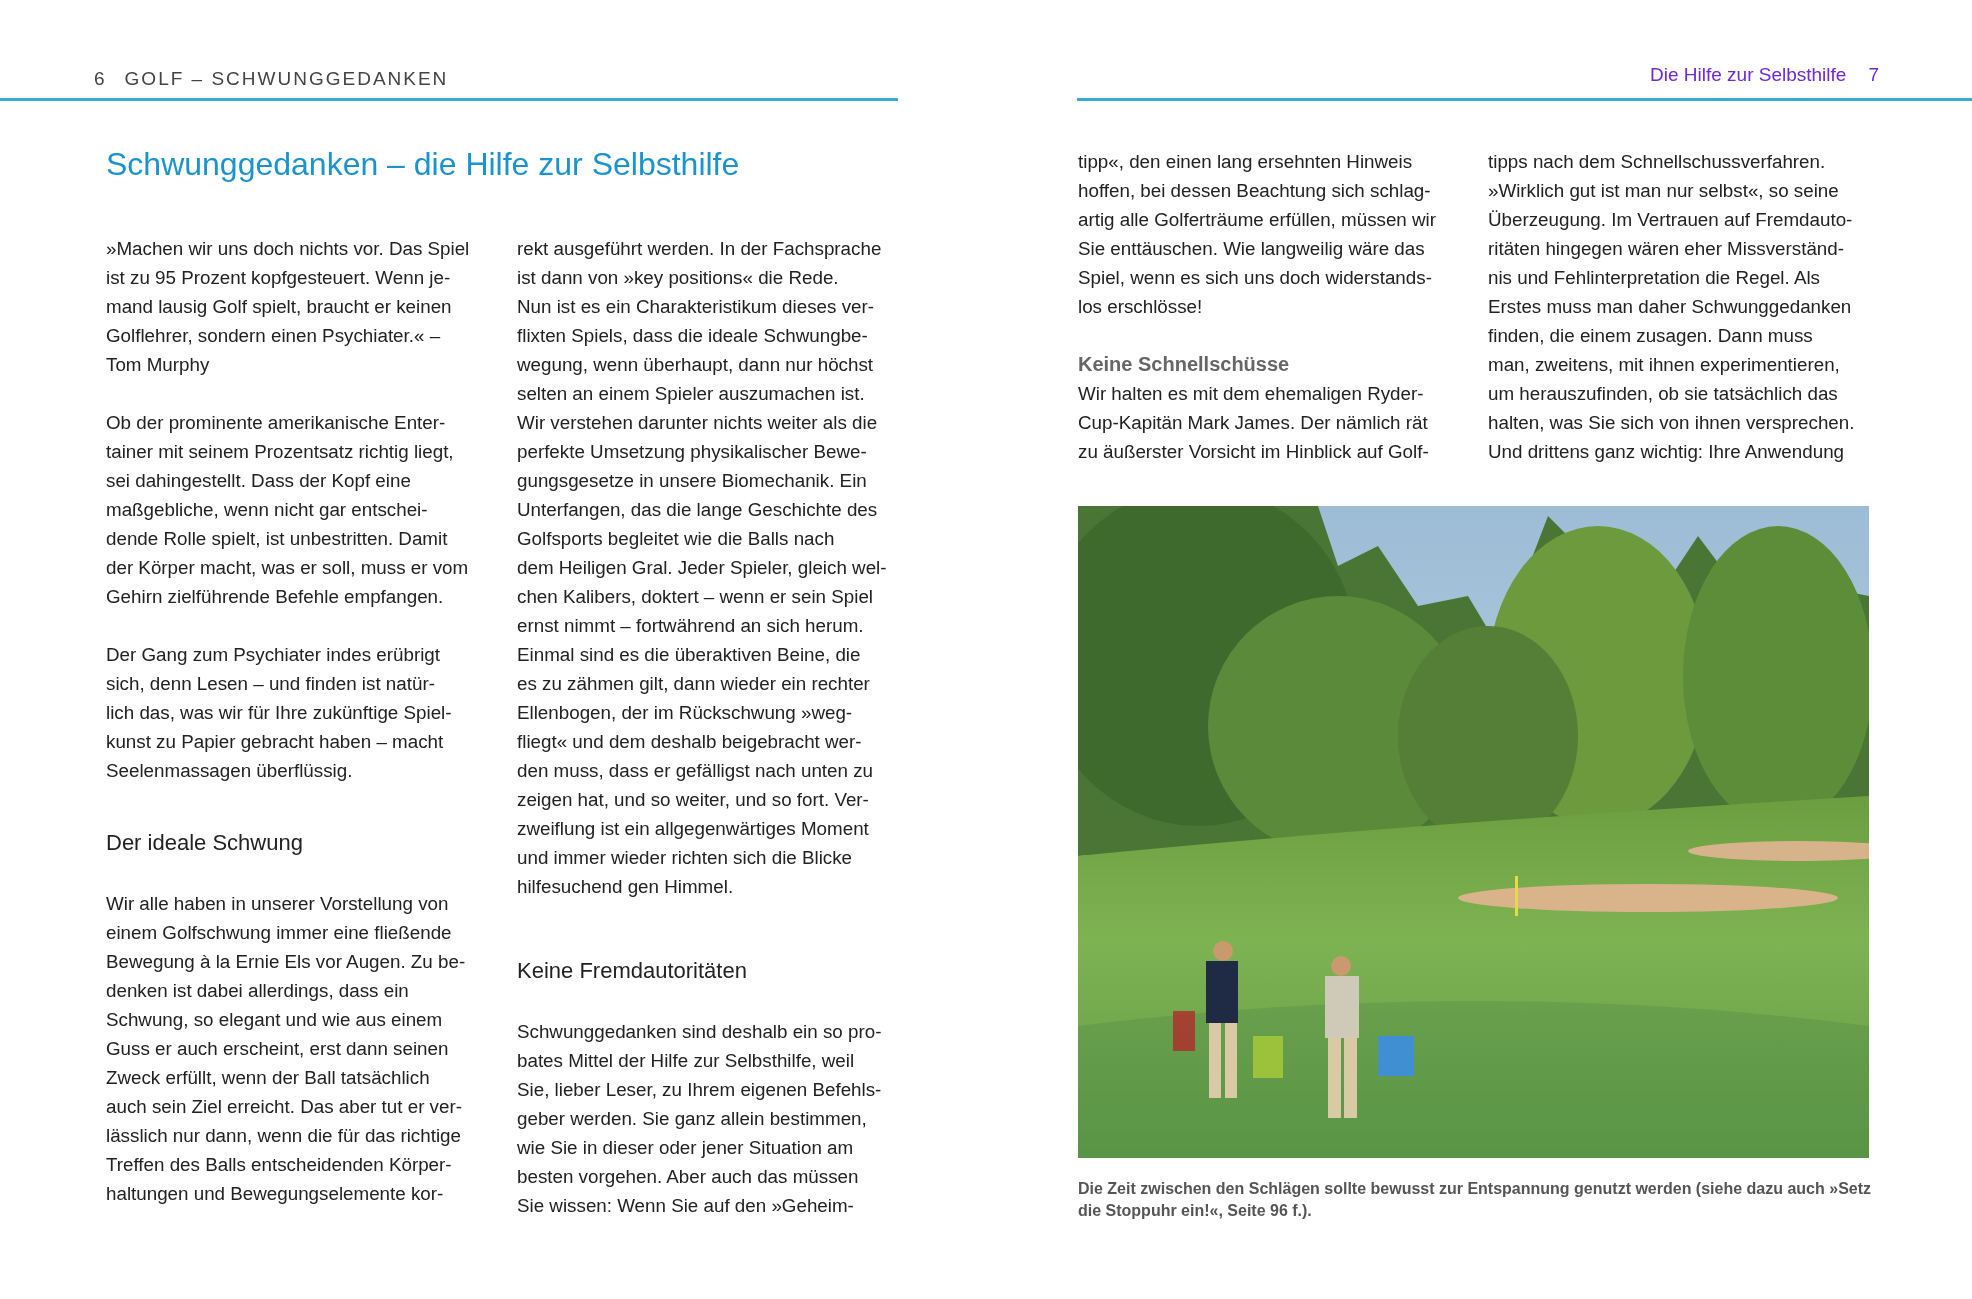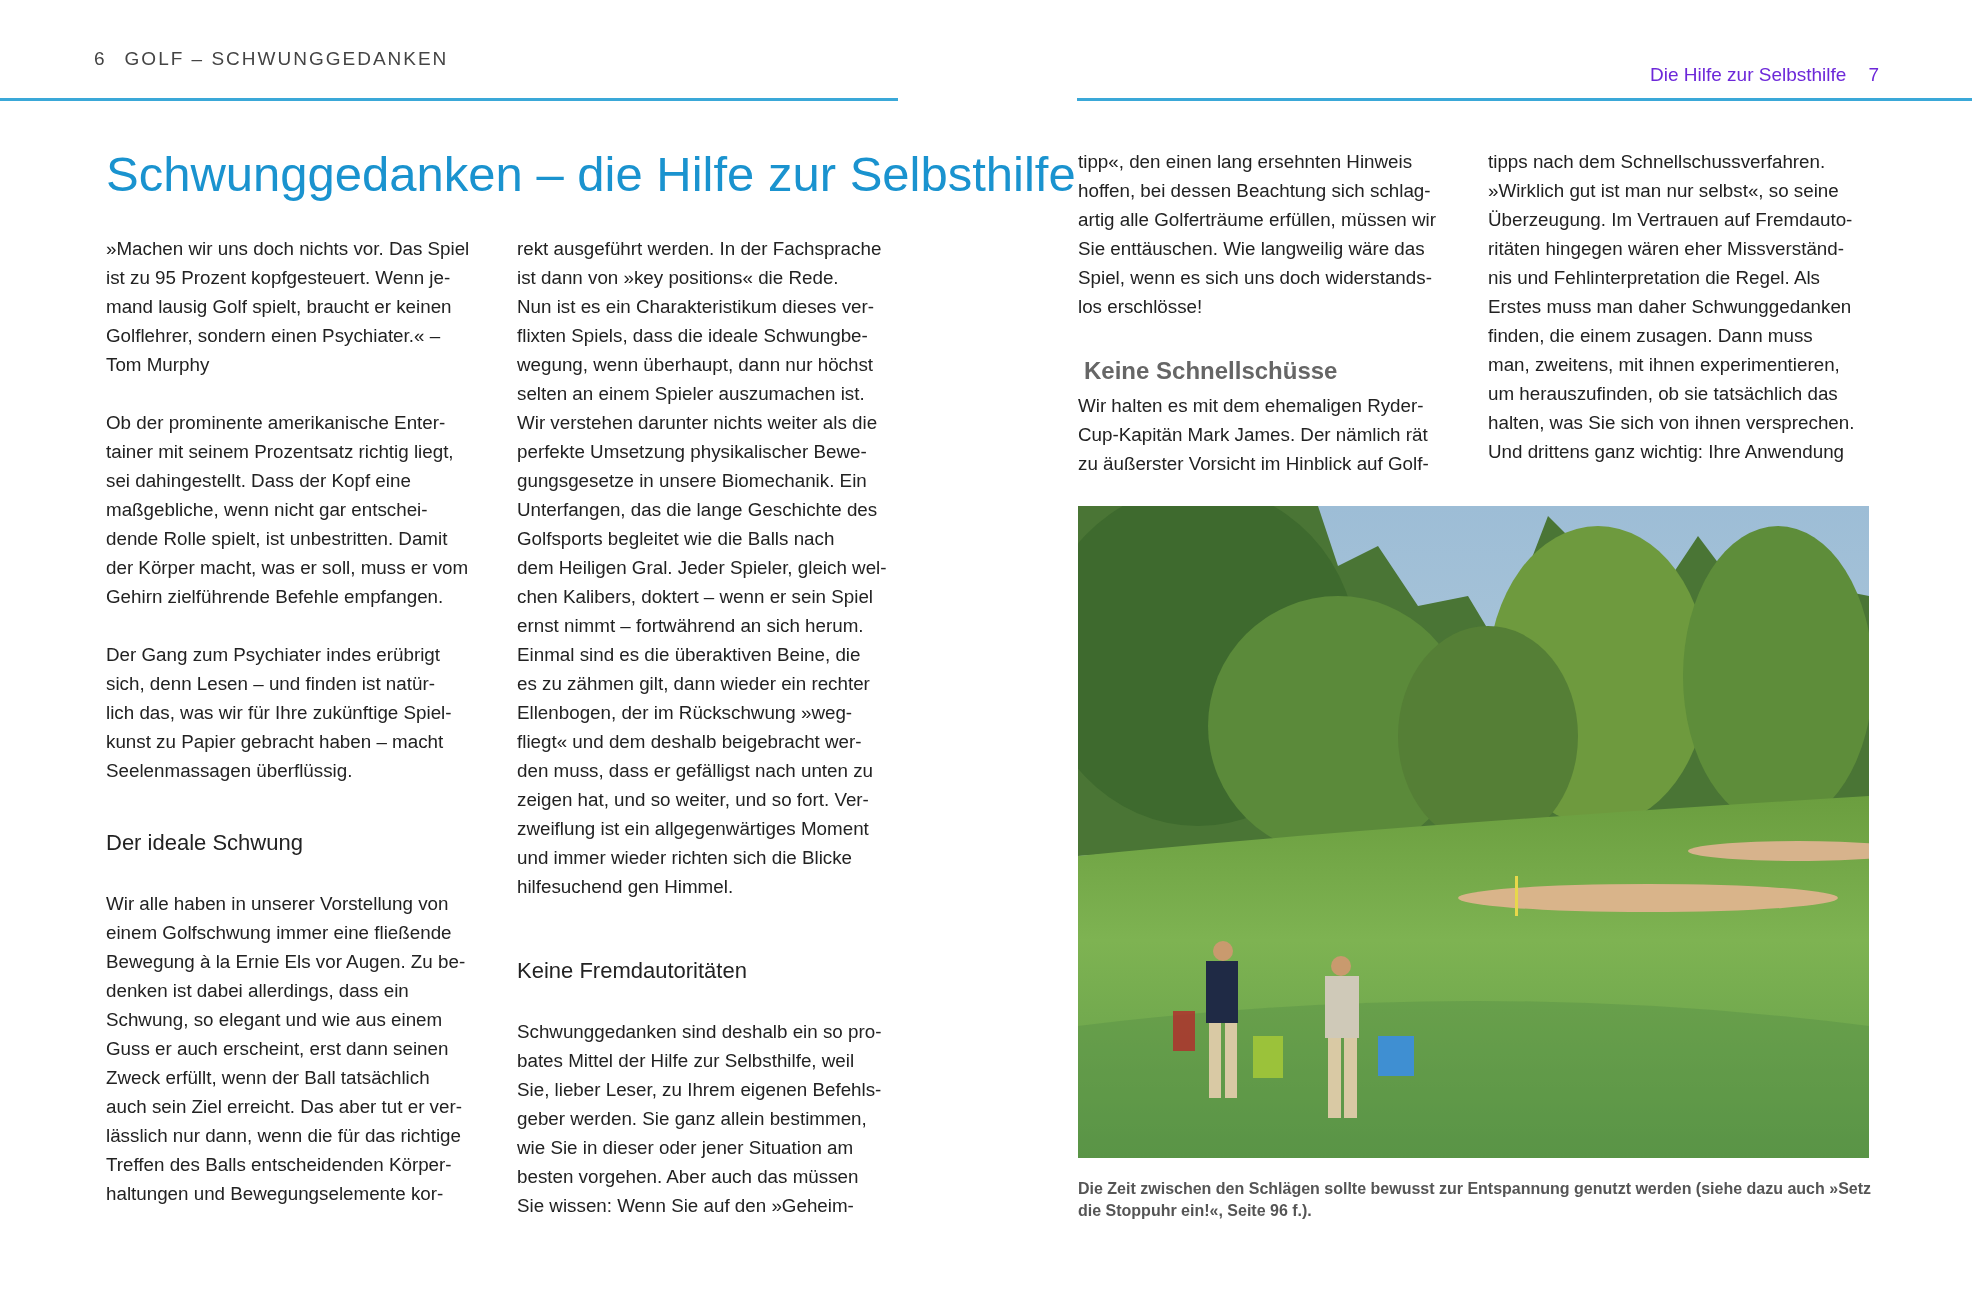--- a/index.html
+++ b/index.html
@@ -2,31 +2,31 @@
 <html><head>
 <meta charset="utf-8">
 <style>
   html, body { margin:0; padding:0; background:#ffffff; }
   body { width:1972px; height:1299px; position:relative; overflow:hidden;
          font-family:"Liberation Sans", "DejaVu Sans", sans-serif; color:#222222; }
   .page { position:absolute; top:0; height:1299px; }
   .page-left { left:0; width:898px; }
   .page-right { left:1077px; width:895px; }
   .header-rule { position:absolute; height:3px; background:#3aa8d8; }
-  .running-left { position:absolute; left:94px; top:48px; font-size:19px; letter-spacing:2px; color:#444444; }
+  .running-left { position:absolute; left:94px; top:68px; font-size:19px; letter-spacing:2px; color:#444444; }
   .running-left .pnum { letter-spacing:0; margin-right:20px; }
   .running-right { position:absolute; right:93px; top:64px; font-size:19px; color:#6d28d9; }
   .running-right .pnum { margin-left:22px; }
-  .chapter-title { position:absolute; left:106px; top:146px; font-size:49px; color:#1a93cf; font-weight:normal; margin:0; white-space:nowrap; }
+  .chapter-title { position:absolute; left:106px; top:146px; font-size:32px; color:#1a93cf; font-weight:normal; margin:0; white-space:nowrap; }
   .col { position:absolute; font-size:18.8px; line-height:29px; color:#222222; }
   .col p { margin:0; }
   .col .line { display:block; white-space:nowrap; }
   .gap { height:29px; }
   .h2 { font-size:22px; line-height:36px; color:#222; margin:0; font-weight:normal; white-space:nowrap; }
-  .h3 { font-size:24px; line-height:29px; color:#666666; font-weight:bold; margin:6px; white-space:nowrap; }
+  .h3 { font-size:20px; line-height:29px; color:#666666; font-weight:bold; margin:0; white-space:nowrap; }
   .photo { position:absolute; left:1078px; top:506px; width:791px; height:652px; overflow:hidden;
            background:linear-gradient(180deg,#a9c8dc 0%, #bcd3df 18%, #6f8f53 30%, #4d7a33 45%, #6aa044 58%, #79ad4e 68%, #5e9a45 80%, #6ea551 100%); }
   .caption { position:absolute; left:1078px; top:1178px; width:800px; font-size:16px; line-height:22px; font-weight:bold; color:#555555; }
 </style>
 </head>
 <body>
 
 <div class="page page-left">
   <div class="header-rule" style="left:0;top:98px;width:898px;"></div>
   <div class="running-left">

